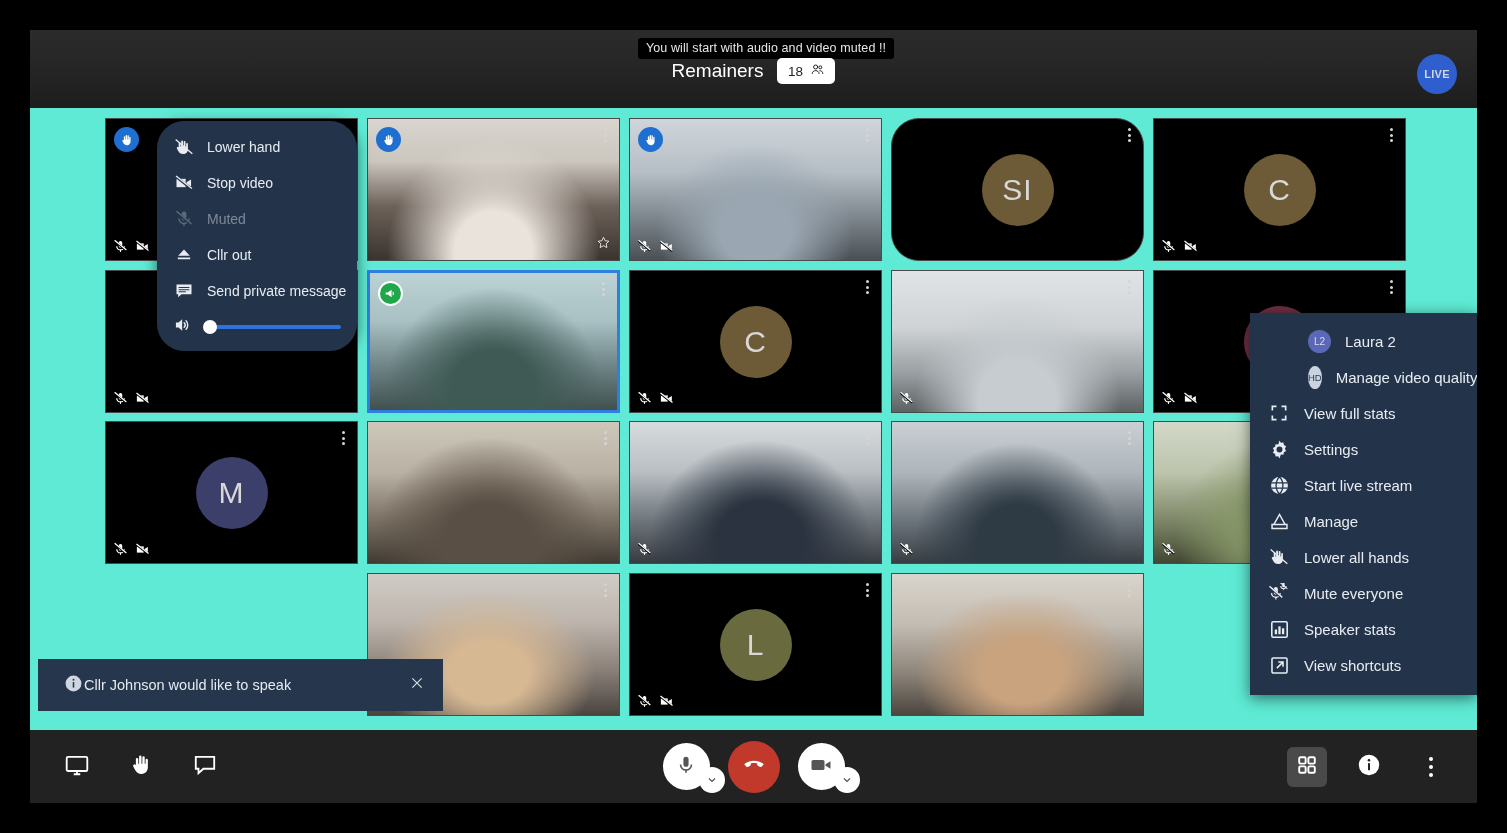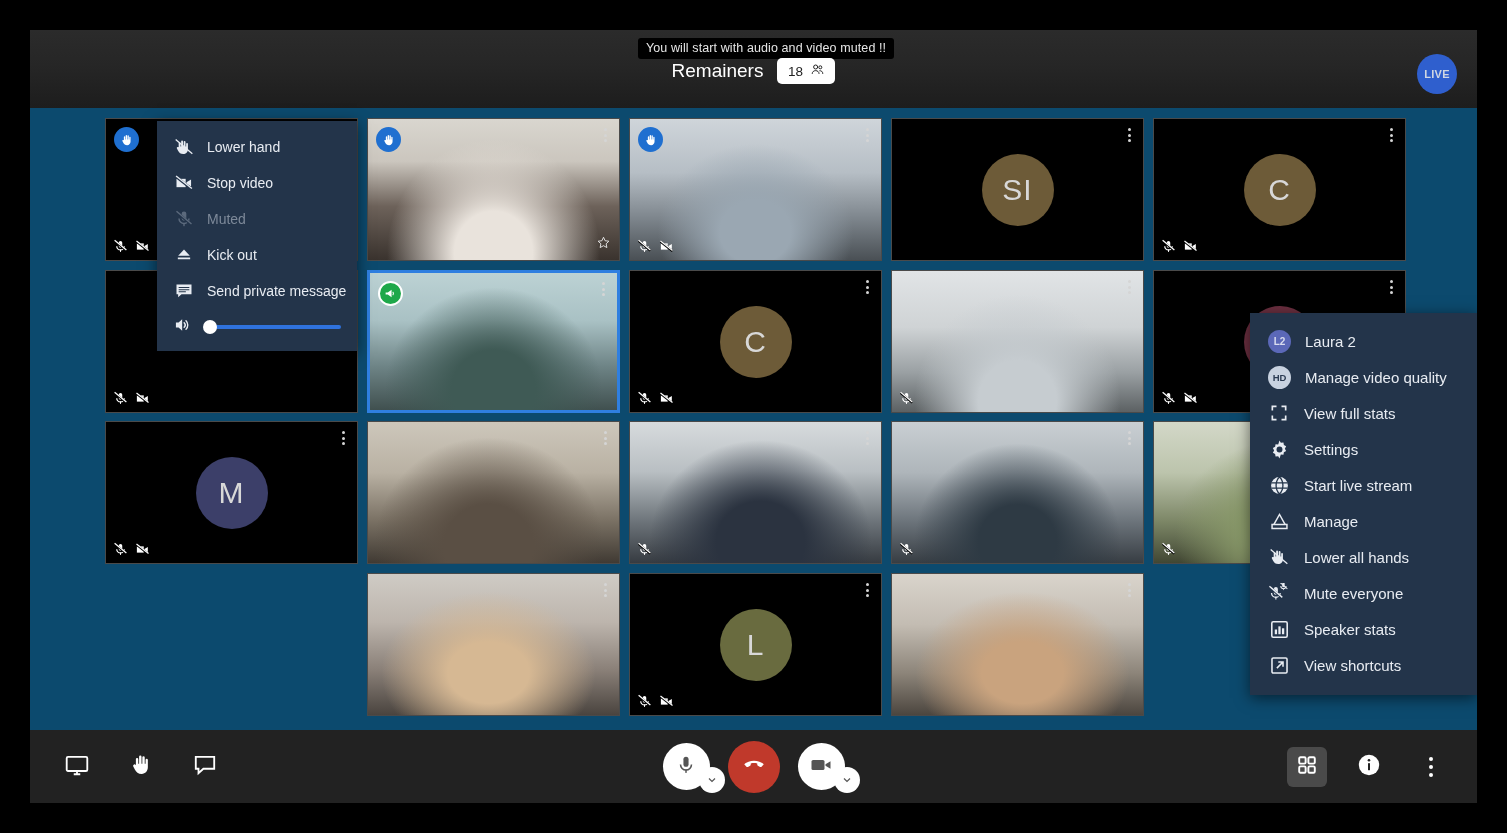--- a/index.html
+++ b/index.html
@@ -6,21 +6,21 @@
   html, body {
     width: 1507px; height: 833px;
     background: #000;
     font-family: "Liberation Sans", sans-serif;
     overflow: hidden;
   }
   #app {
     position: absolute;
     left: 30px; top: 30px;
     width: 1447px; height: 773px;
-    background: #0c4a6e;
+    background: #5eead4;
     overflow: hidden;
   }
   
   #header {
     position: absolute; left: 0; top: 0; width: 100%; height: 78px;
     background: linear-gradient(180deg,#2b2b2b 0%, #262626 45%, #1d1d1d 100%);
   }
   #tooltip {
     position: absolute; left: 608px; top: 8px;
     background: #000; color: #e6e6e6;
@@ -133,35 +133,35 @@
     display: flex; align-items: center; gap: 14px;
     padding: 0 18px; height: 36px;
     font-size: 15px; white-space: nowrap;
   }
   .menu-item .mi-icon {
     width: 22px; height: 22px; display: flex;
     align-items: center; justify-content: center; flex: 0 0 22px;
   }
   .menu-item.disabled { color: #7d8999; }
   .menu-item.disabled svg { opacity: .55; }
-  #tile-menu { left: 127px; top: 91px; width: 200px; }
+  #tile-menu { left: 127px; top: 91px; width: 200px; border-radius: 27px; }
   #tile-menu .menu-item { height: 36px; font-size: 14px; gap: 12px; padding: 0 16px; }
   #volume-row { display: flex; align-items: center; gap: 12px; padding: 6px 16px 4px; }
   #volume-track {
     position: relative; flex: 1; height: 4px; border-radius: 2px; background: #2f72dd;
   }
   #volume-knob {
     position: absolute; left: -2px; top: 50%; transform: translateY(-50%);
     width: 14px; height: 14px; border-radius: 50%; background: #fff;
   }
   #main-menu { right: 0px; top: 283px; width: 227px; padding: 10px 0 12px; }
   .av-chip {
     width: 23px; height: 23px; border-radius: 50%;
     display: flex; align-items: center; justify-content: center;
-    font-size: 10px; font-weight: bold;
+    font-size: 10px; font-weight: normal; margin-left: 40px;
   }
   .av-l2 { background: #5b68b8; color: #d9dcef; }
   .av-hd { background: #c8d2e0; color: #2a3a52; font-size: 9.5px; }
   
   #toast {
     position: absolute; left: 8px; bottom: 92px;
     width: 405px; height: 52px;
     background: #26364c; display: flex; align-items: center;
     padding: 0 18px 0 20px; z-index: 40;
   }
@@ -291,21 +291,21 @@
           <span>
             <svg viewBox="0 0 24 24" fill="#fff">
               <path d="M3 7h11v10H3z"></path>
               <path d="M15 11.2l5.5-3.4v8.4L15 12.8z"></path>
               <path d="M2.4 4.2 L21.6 19.4" stroke="#000" stroke-width="3.4"></path>
               <path d="M2.4 3.2 L21.6 18.4" stroke="#fff" stroke-width="2"></path>
             </svg>
           </span>
         </div>
       </div>
-      <div class="tile" style="left: 861px; top: 10px;">
+      <div class="tile" style="left: 861px; top: 10px; border-radius: 28px;">
         <div class="avatar" style="background:#6d5b38">SI</div>
         <div class="kebab">
           <i></i>
           <i></i>
           <i></i>
         </div>
       </div>
       <div class="tile" style="left: 1123px; top: 10px;">
         <div class="avatar" style="background:#6d5b38">C</div>
         <div class="kebab">
@@ -616,21 +616,21 @@
         </span>
         <span>Muted</span>
       </div>
       <div class="menu-item">
         <span class="mi-icon">
           <svg width="20" height="20" viewBox="0 0 24 24" fill="#e8ecf2">
       <path d="M12 5.5 L19 13H5z"></path>
             <rect x="4.6" y="15" width="14.8" height="2.1"></rect>
           </svg>
         </span>
-        <span>Kick out</span>
+        <span>Cllr out</span>
       </div>
       <div class="menu-item">
         <span class="mi-icon">
           <svg width="20" height="20" viewBox="0 0 24 24" fill="#e8ecf2">
       <path d="M3 4.2h18v11.6h-12l-4 3.6v-3.6H3z"></path>
       <path d="M5.6 7.2h12.8v1.2H5.6zM5.6 9.8h12.8V11H5.6zM5.6 12.4h8.6v1.2H5.6z" fill="#23344a"></path>
           </svg>
         </span>
         <span>Send private message</span>
       </div>
@@ -733,20 +733,35 @@
         <span class="mi-icon">
           <svg width="21" height="21" viewBox="0 0 24 24" fill="none" stroke="#e8ecf2" stroke-width="1.8">
       <rect x="3.4" y="3.4" width="17.2" height="17.2" rx="1.4"></rect>
       <path d="M9 15l7-7M10.6 8h5.4v5.4"></path>
           </svg>
         </span>
         <span>View shortcuts</span>
       </div>
     </div>
 
+  <div id="toast">
+    <span style="position:absolute;left:26px;">
+      <svg width="19" height="19" viewBox="0 0 24 24" fill="#cfd6e2">
+        <circle cx="12" cy="12" r="10"></circle>
+        <rect x="11" y="10.2" width="2" height="7" fill="#26364c"></rect>
+        <circle cx="12" cy="7.3" r="1.25" fill="#26364c"></circle>
+      </svg>
+    </span>
+    <span id="toast-msg">Cllr Johnson would like to speak</span>
+    <span>
+      <svg width="16" height="16" viewBox="0 0 24 24" stroke="#d7dce4" stroke-width="1.8" fill="none">
+        <path d="M5 5 L19 19 M19 5 L5 19"></path>
+      </svg>
+    </span>
+  </div>
 
   <div id="toolbar">
     <div class="tb-left">
       <div class="tb-btn">
         <span>
           <svg width="26" height="26" viewBox="0 0 24 24" fill="none" stroke="#fff" stroke-width="1.7">
             <rect x="2.5" y="4.5" width="19" height="13" rx="1.2"></rect>
             <path d="M9 20.5h6M12 17.5v3"></path>
           </svg>
         </span>

